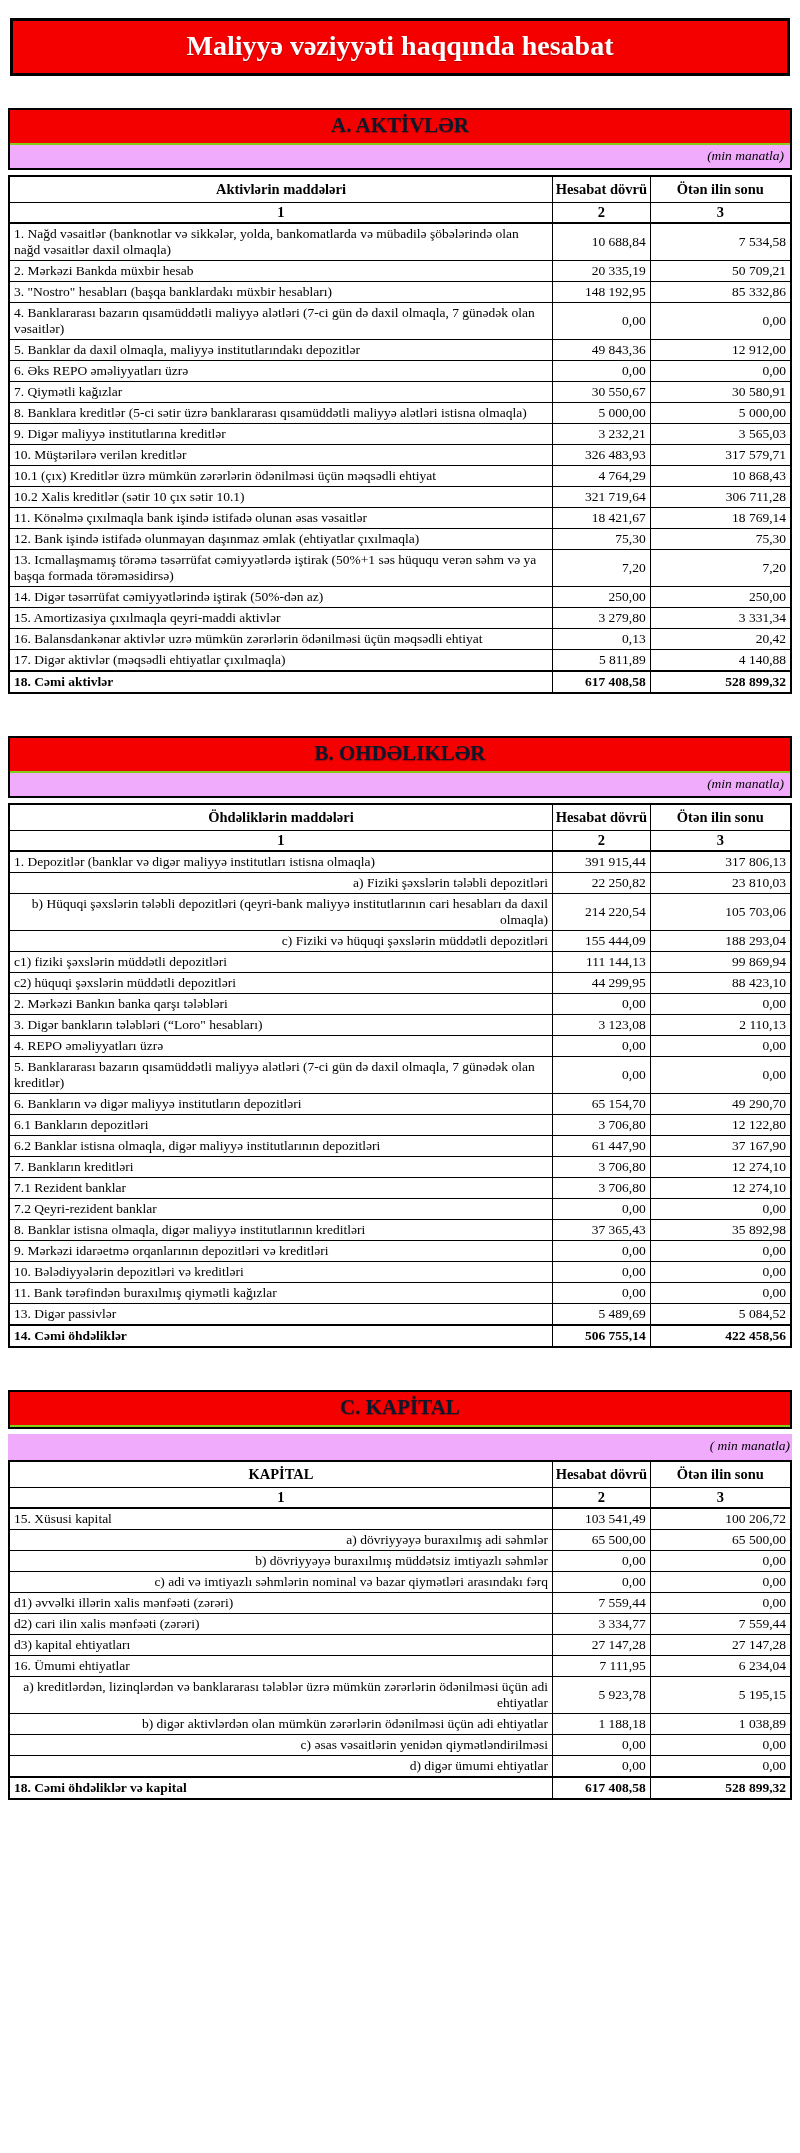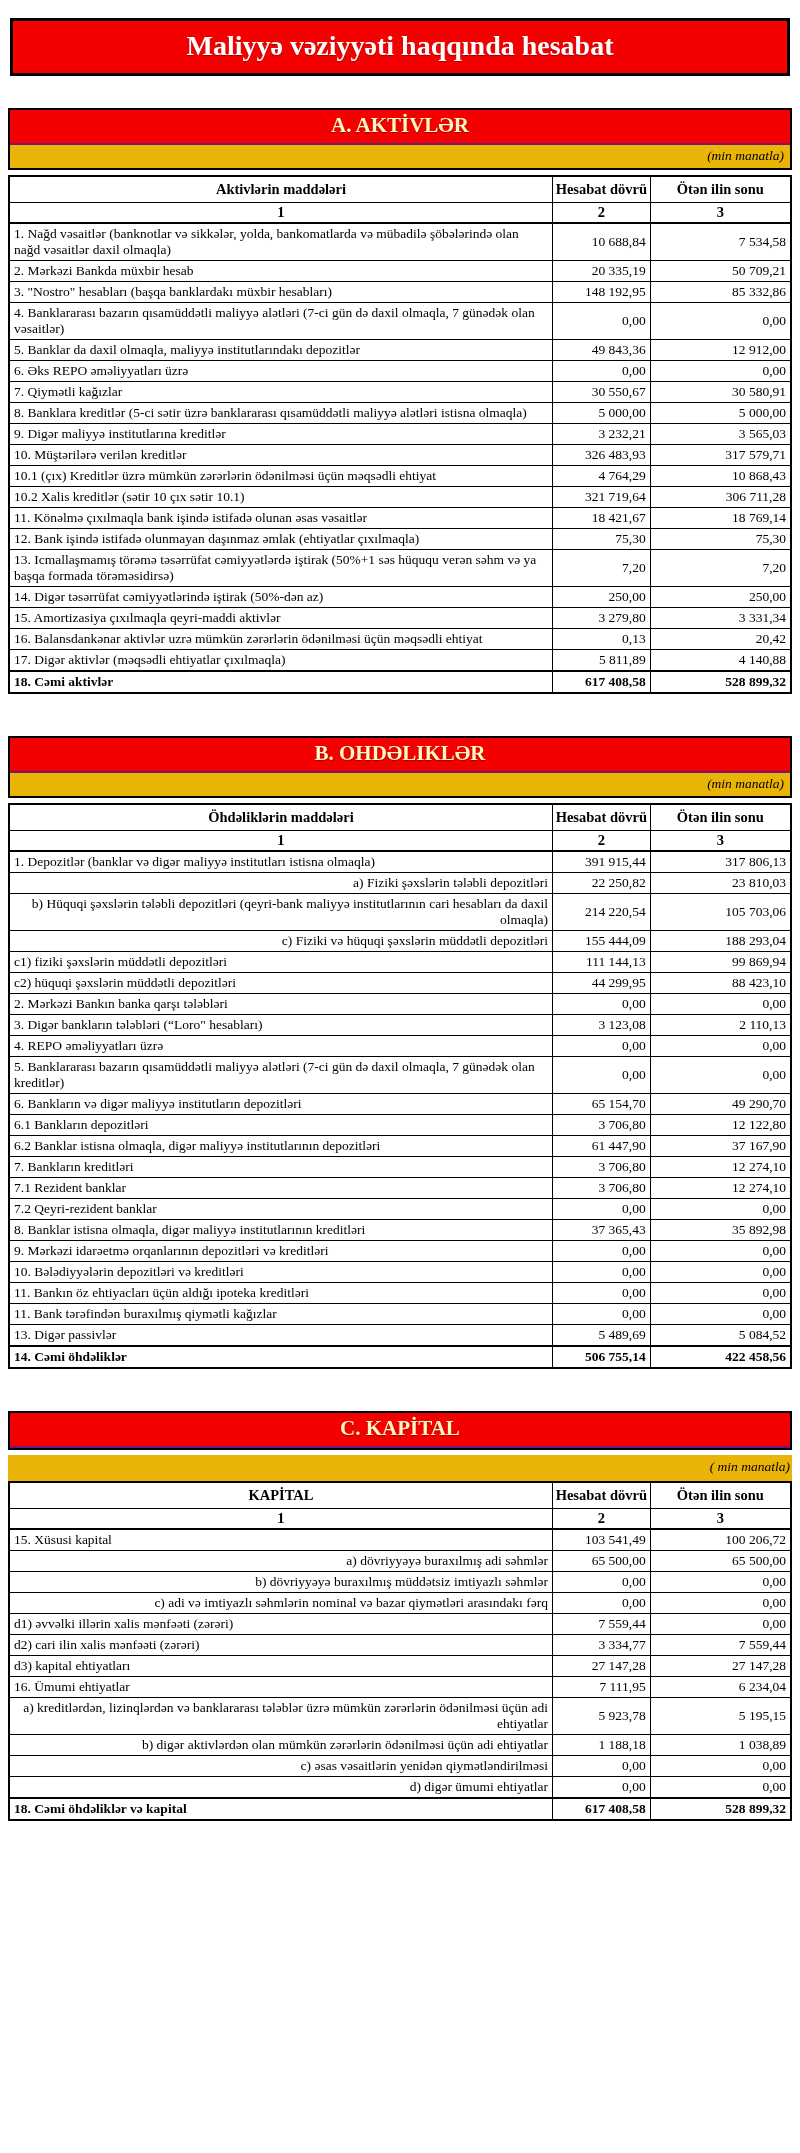--- a/index.html
+++ b/index.html
@@ -11,28 +11,28 @@
     text-align:center;font-weight:bold;font-size:28px;
     padding:9px 0 11px 0;margin:2px 2px 32px 2px;
     text-shadow:0 1px 1px rgba(0,0,0,.35);
   }
 
   .section{margin-bottom:42px;}
   .section:last-child{margin-bottom:0;}
 
   .band-wrap{border:2px solid #000;margin-bottom:5px;}
   .red-band{
-    background:#f40000;color:#fef9c3;font-weight:bold;text-align:center;
-    font-size:21px;padding:3px 0 5px 0;border-bottom:2px solid #701a75;
+    background:#f40000;color:#0f172a;font-weight:bold;text-align:center;
+    font-size:21px;padding:3px 0 5px 0;border-bottom:2px solid #84cc16;
     text-shadow:0 1px 1px rgba(0,0,0,.35);
   }
   .band-wrap .unit-note{border-bottom:0;}
   .unit-note{
     text-align:right;font-style:italic;font-size:13.5px;
-    padding:3px 6px 4px 6px;background:#eab308;
+    padding:3px 6px 4px 6px;background:#f0abfc;
   }
   .unit-note.free{padding:4px 2px 6px 2px;}
 
   table.fin{
     width:100%;border-collapse:collapse;border:2px solid #000;
     font-size:13.5px;table-layout:fixed;
   }
   table.fin th,table.fin td{border:1px solid #000;padding:2px 4px;vertical-align:middle;}
   table.fin th{font-weight:bold;text-align:center;font-size:14.5px;padding:4px 2px;}
   tr.idx td{font-weight:bold;text-align:center;font-size:14.5px;border-bottom:2px solid #000;padding:1px 2px;}
@@ -292,25 +292,20 @@
             <td class="lbl">9. Mərkəzi idarəetmə orqanlarının depozitləri və kreditləri</td>
             <td class="val">0,00</td>
             <td class="val">0,00</td>
           </tr>
           <tr>
             <td class="lbl">10. Bələdiyyələrin depozitləri və kreditləri</td>
             <td class="val">0,00</td>
             <td class="val">0,00</td>
           </tr>
           <tr>
-            <td class="lbl">11. Bankın öz ehtiyacları üçün aldığı ipoteka kreditləri</td>
-            <td class="val">0,00</td>
-            <td class="val">0,00</td>
-          </tr>
-          <tr>
             <td class="lbl">11. Bank tərəfindən buraxılmış qiymətli kağızlar</td>
             <td class="val">0,00</td>
             <td class="val">0,00</td>
           </tr>
           <tr>
             <td class="lbl">13. Digər passivlər</td>
             <td class="val">5 489,69</td>
             <td class="val">5 084,52</td>
           </tr>
           <tr class="total">

